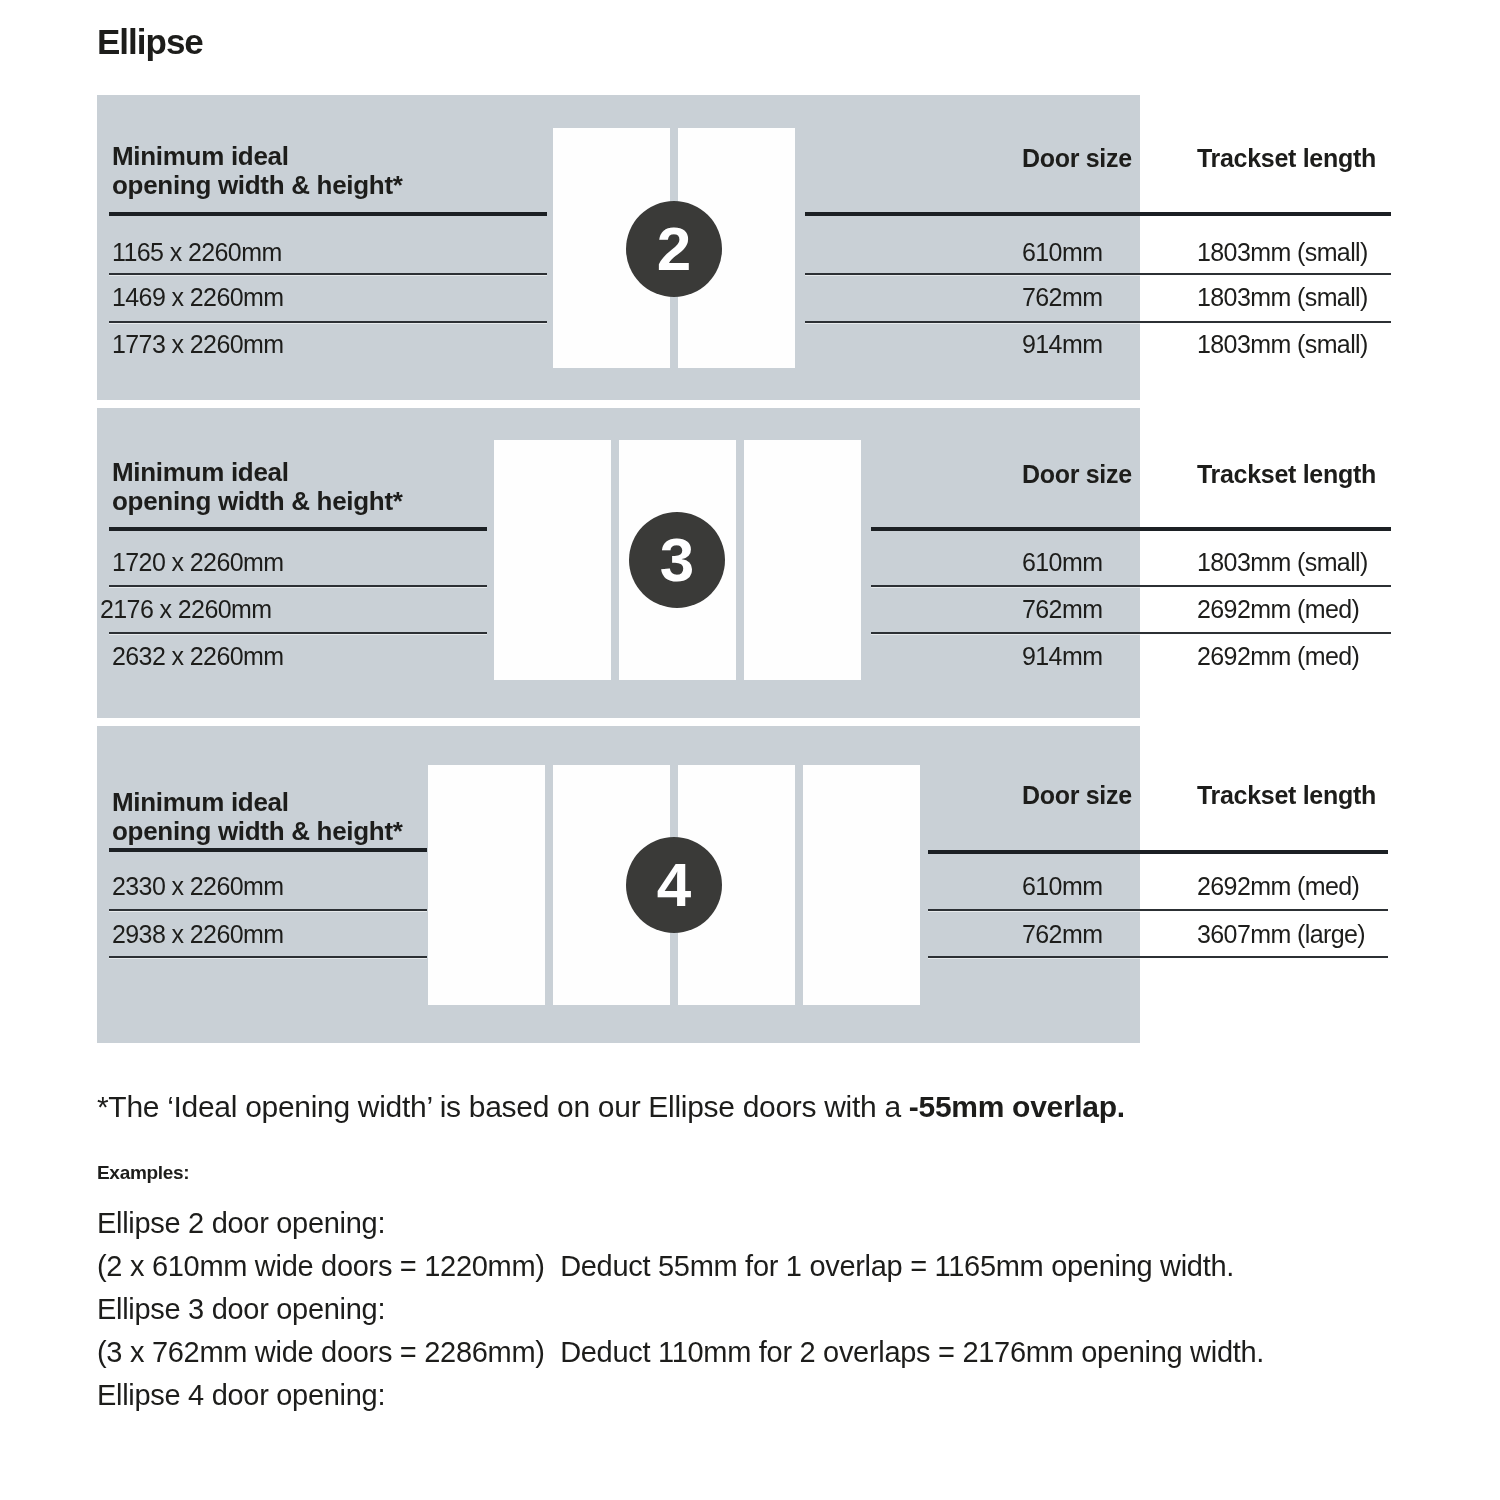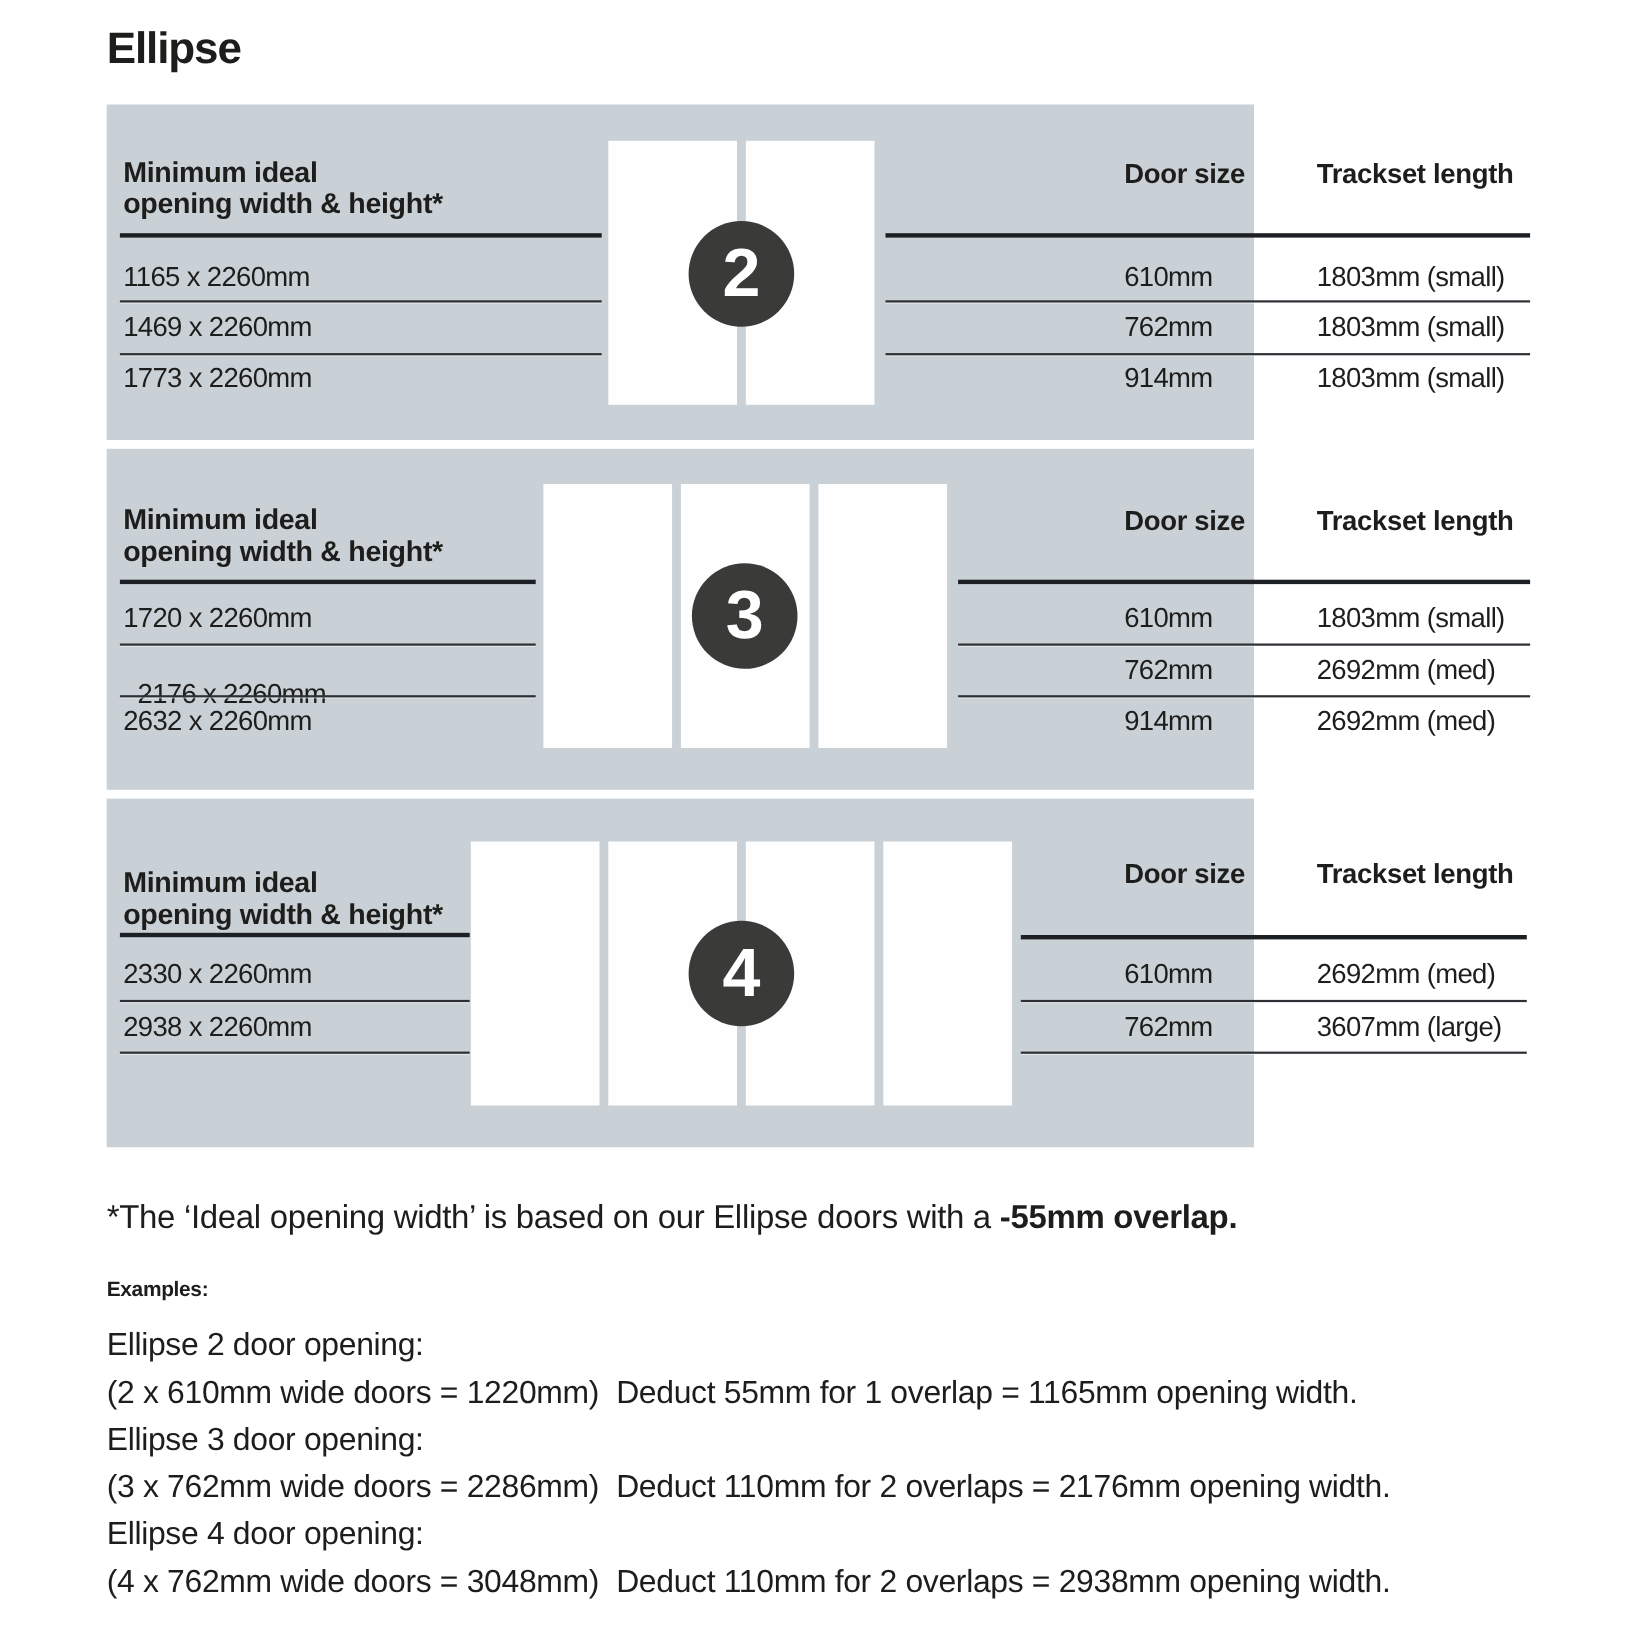--- a/index.html
+++ b/index.html
@@ -1,18 +1,18 @@
 <!DOCTYPE html>
 <html><head>
 <meta charset="utf-8">
 <style>
   html,body{margin:0;padding:0;background:#ffffff;}
   .page{position:relative;width:1500px;height:1500px;background:#ffffff;overflow:hidden;
         font-family:"Liberation Sans","DejaVu Sans",sans-serif;color:#1d1d1b;}
-  .title{position:absolute;left:97px;top:22px;font-size:40px;font-weight:bold;letter-spacing:-1px;}
+  .title{position:absolute;left:97px;top:22px;font-size:35px;font-weight:bold;letter-spacing:-1px;}
   .sec{position:absolute;left:97px;width:1043px;background:#c9d0d6;}
   .label{position:absolute;font-size:26px;line-height:29px;font-weight:bold;letter-spacing:-0.3px;}
   .hdr{position:absolute;font-size:25px;line-height:32px;font-weight:bold;letter-spacing:-0.3px;white-space:nowrap;text-align:center;}
   .cell{position:absolute;font-size:25px;line-height:32px;letter-spacing:-0.6px;white-space:nowrap;}
   .thick{position:absolute;height:4px;background:#1c2024;}
   .thin{position:absolute;height:2px;background:#2c3034;box-shadow:0 1px 0 rgba(255,255,255,0.55);}
   .door{position:absolute;width:117px;height:240px;background:#fefefe;}
   .badge{position:absolute;width:96px;height:96px;border-radius:50%;background:#3a3a38;
          display:flex;align-items:center;justify-content:center;}
   .badge span{color:#ffffff;font-size:62px;font-weight:bold;line-height:1;}
@@ -63,21 +63,21 @@
 
   <div class="sec" style="top:408px;height:310px;">
     <div class="label" style="left:15px;top:50px;">
       <div>Minimum ideal</div>
       <div>opening width &amp; height*</div>
     </div>
     <div class="thick" style="left:12px;top:119px;width:378px;"></div>
 
     <div class="cell" style="left:15px;top:138px;text-align:center;">1720 x 2260mm</div>
     <div class="thin" style="left:12px;top:177px;width:378px;"></div>
-    <div class="cell" style="left:28px;top:185px;margin-top:22px;">2176 x 2260mm</div>
+    <div class="cell" style="left:3px;top:185px;">2176 x 2260mm</div>
     <div class="thin" style="left:12px;top:224px;width:378px;"></div>
     <div class="cell" style="left:15px;top:232px;">2632 x 2260mm</div>
 
     <div class="door" style="left:397px;top:32px;"></div>
     <div class="door" style="left:522px;top:32px;"></div>
     <div class="door" style="left:647px;top:32px;"></div>
     <div class="badge" style="left:532px;top:104px;">
       <span>3</span>
     </div>
 
@@ -129,15 +129,14 @@
 
   <div class="note"><span>*The ‘Ideal opening width’ is based on our Ellipse doors with a </span><b>-55mm overlap.</b></div>
 
   <div class="ex-head">Examples:</div>
 
   <div class="bline" style="top:1207px;">Ellipse 2 door opening:</div>
   <div class="bline" style="top:1250px;">(2 x 610mm wide doors = 1220mm)  Deduct 55mm for 1 overlap = 1165mm opening width.</div>
   <div class="bline" style="top:1293px;">Ellipse 3 door opening:</div>
   <div class="bline" style="top:1336px;">(3 x 762mm wide doors = 2286mm)  Deduct 110mm for 2 overlaps = 2176mm opening width.</div>
   <div class="bline" style="top:1379px;">Ellipse 4 door opening:</div>
-  <div class="bline" style="top:1422px;">(4 x 762mm wide doors = 3048mm)  Deduct 110mm for 2 overlaps = 2938mm opening width.</div>
 
 </div>
 
 </body></html>

